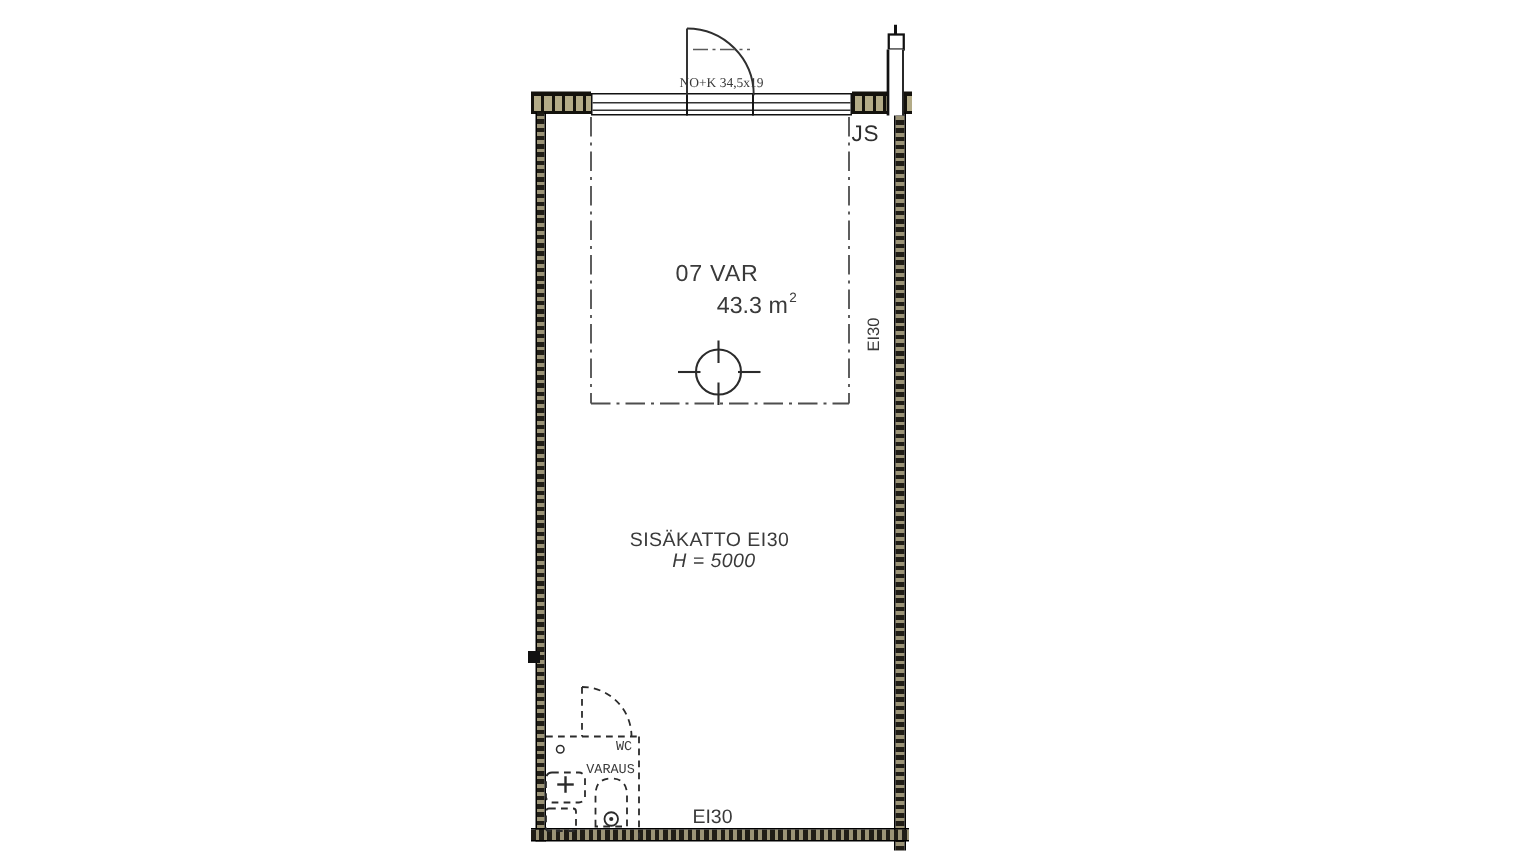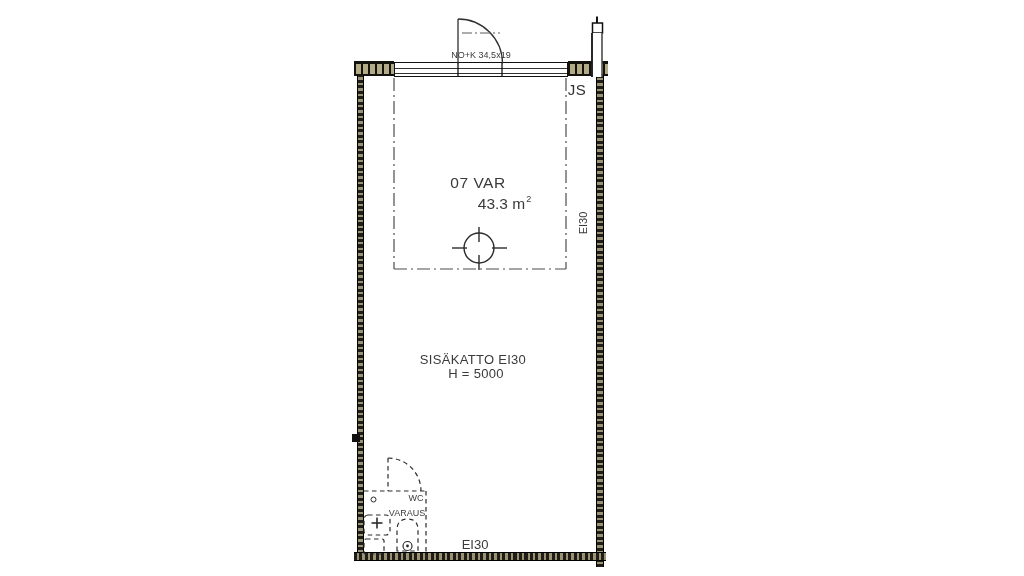--- a/index.html
+++ b/index.html
@@ -30,21 +30,21 @@
   
   .t{position:absolute;white-space:nowrap;transform:translate(-50%,-50%);line-height:1.1;}
   .room-id{font-size:15.5px;color:#3a3a3a;letter-spacing:0.5px;}
   .room-area{font-size:15.5px;color:#3a3a3a;}
   .room-area sup{font-size:9px;position:relative;top:-1px;left:1px;}
   .note{font-size:13px;color:#3a3a3a;letter-spacing:0.3px;}
   .rating-b{font-size:13px;color:#3a3a3a;}
   .rating-r{font-size:11px;color:#3a3a3a;transform:translate(-50%,-50%) rotate(-90deg);}
   .js{font-size:15px;color:#2f2f2f;letter-spacing:0.5px;}
   .doormark{font-size:9px;color:#3a3a3a;}
-  .wctxt{font-size:9px;color:#3a3a3a;}
+  .wctxt{font-size:9px;color:#3a3a3a;font-family:Liberation Mono, monospace;}
   .marker{background:#111;}
 </style>
 </head>
 <body>
 
 <div id="canvas">
 
   <div class="abs wall-top" style="left:354px;top:61px;width:40px;height:15px;"></div>
   <div class="abs wall-top" style="left:568px;top:61px;width:40px;height:15px;"></div>
   <div class="abs wall-side" style="left:357px;top:75px;width:7px;height:486px;"></div>
@@ -107,26 +107,26 @@
       <circle cx="407.5" cy="546" r="4.5" stroke-width="1.2"></circle>
       <circle cx="407.5" cy="546" r="1.4" fill="#2b2b2b" stroke="none"></circle>
     </g>
   </svg>
 
   <div class="t room-id" style="left:478px;top:183px;">07 VAR</div>
 
   <div class="t room-area" style="left:476px;top:204px;margin-left:28px;"><span>43.3 m</span><sup>2</sup></div>
 
   <div class="t note" style="left:473px;top:360px;">SISÄKATTO EI30</div>
-  <div class="t note" style="left:476px;top:374px;">H = 5000</div>
+  <div class="t note" style="left:476px;top:374px;font-style:italic;">H = 5000</div>
 
   <div class="t rating-b" style="left:475px;top:545px;">EI30</div>
 
   <div class="t rating-r" style="left:583px;top:223px;">EI30</div>
 
   <div class="t js" style="left:577px;top:90px;text-align:center;">JS</div>
 
-  <div class="t doormark" style="left:481px;top:56px;">NO+K 34,5x19</div>
+  <div class="t doormark" style="left:481px;top:56px;font-family:Liberation Serif, serif;">NO+K 34,5x19</div>
 
   <div class="t wctxt" style="left:416px;top:499px;">WC</div>
   <div class="t wctxt" style="left:407px;top:514px;">VARAUS</div>
 
 </div>
 
 </body></html>

